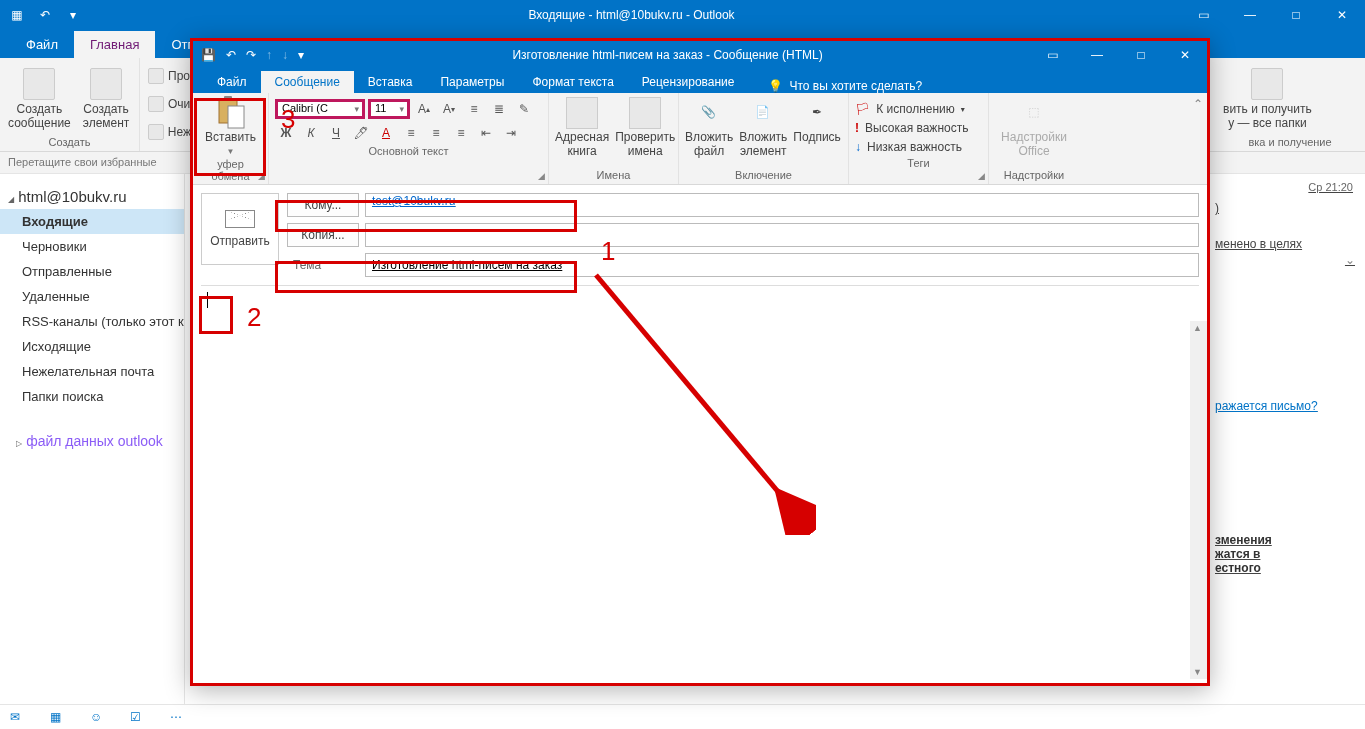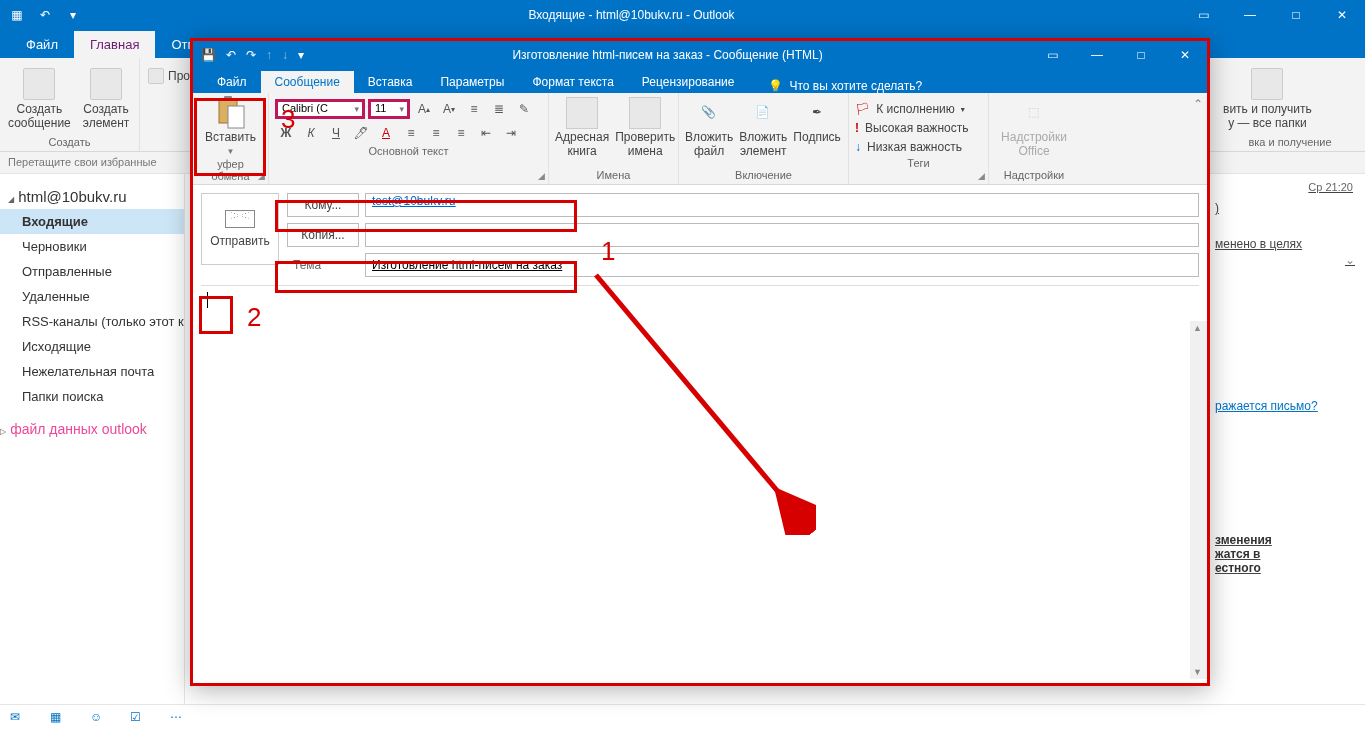--- a/index.html
+++ b/index.html
@@ -27,21 +27,21 @@
 .mw-rsmall-ico{width:16px;height:16px;background:#e8e8e8;border:1px solid #ccc;border-radius:2px;}
 
 .mw-favbar{height:22px;background:#f3f3f3;border-bottom:1px solid #e5e5e5;padding:4px 8px;color:#777;font-size:11px;}
 
 .mw-body{display:flex;height:530px;}
 .mw-side{width:185px;border-right:1px solid #e5e5e5;padding-top:10px;}
 .mw-acct{padding:4px 8px;font-size:15px;color:#333;}
 .mw-acct:before{content:"◢";font-size:8px;margin-right:4px;color:#666;display:inline-block;transform:rotate(0deg);}
 .mw-folder{padding:5px 8px 5px 22px;font-size:13px;color:#333;white-space:nowrap;overflow:hidden;}
 .mw-folder.act{background:#cde6f7;font-weight:600;}
-.mw-acct2{padding:4px 0;font-size:14px;color:#ec4899;margin-top:8px;}
+.mw-acct2{padding:4px 16px;font-size:14px;color:#8b5cf6;margin-top:20px;}
 .mw-acct2:before{content:"▷";font-size:8px;margin-right:4px;color:#666;}
 
 .mw-main{flex:1;background:#fff;}
 
 .mw-nav{height:26px;background:#fff;border-top:1px solid #e5e5e5;display:flex;align-items:center;padding-left:10px;gap:20px;}
 .mw-nav-ico{width:20px;height:16px;color:#0173c7;}
 
 
 .mw-read{position:absolute;right:0;top:175px;width:150px;color:#444;font-size:13px;text-decoration:underline;}
 .mw-read-date{text-align:right;color:#666;font-size:11px;padding:6px 12px;}
@@ -132,21 +132,21 @@
         </div>
       <div class="mw-rbtn">
           <div class="mw-rbtn-ico"></div>
           <span style="white-space:pre">Создать
 элемент</span>
         </div>
     </div>
     <div class="mw-rgroup-label">Создать</div>
   </div>
   <div class="mw-rgroup" style="width:60px">
-    <div style="display:flex;flex-direction:row;gap:8px;padding-top:4px">
+    <div style="display:flex;flex-direction:column;gap:8px;padding-top:4px">
       <div class="mw-rsmall">
           <div class="mw-rsmall-ico"></div>
           <span>Про</span>
         </div>
       <div class="mw-rsmall">
           <div class="mw-rsmall-ico"></div>
           <span>Очи</span>
         </div>
       <div class="mw-rsmall">
           <div class="mw-rsmall-ico"></div>

